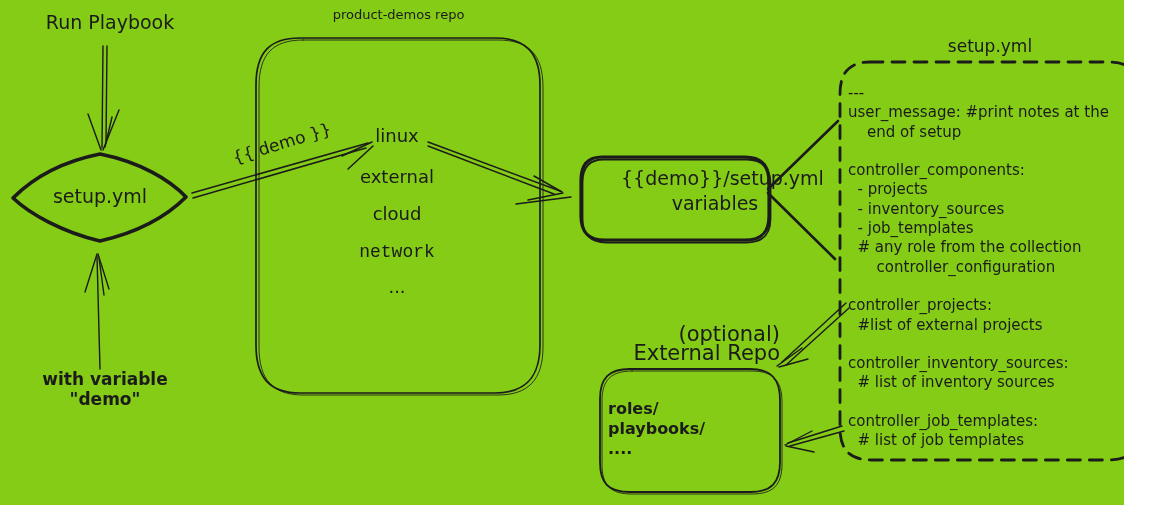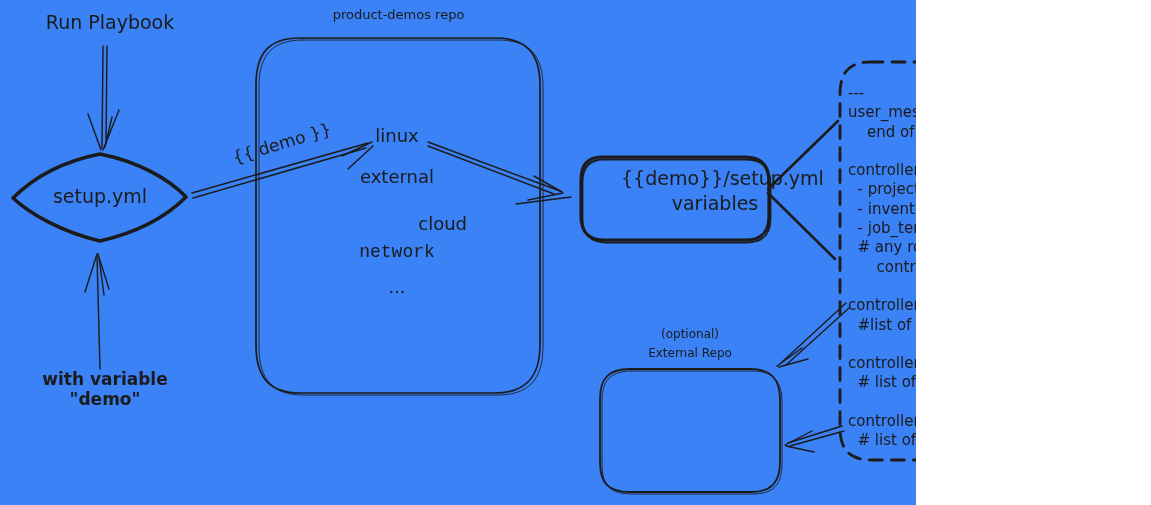--- a/index.html
+++ b/index.html
@@ -1,35 +1,35 @@
 <!DOCTYPE html>
 <html><head>
 <meta charset="utf-8">
 <style>
   html,body{margin:0;padding:0;background:#ffffff;}
-  #stage{position:relative;width:916px;height:505px;background:#3b82f6;overflow:hidden;
+  #stage{position:relative;width:1124px;height:505px;background:#84cc16;overflow:hidden;
          font-family:"DejaVu Sans",sans-serif;color:#1b1b1b;}
   #sketch{position:absolute;left:0;top:0;}
   .text{position:absolute;color:#1b1b1b;line-height:1.25;}
   .center{text-align:center;}
   .preblock{white-space:pre;}
   .prelines{white-space:pre-line;font-weight:bold;}
 
   .run-label{left:35px;top:11px;width:150px;font-size:19px;}
   .diamond-label{left:12px;top:185px;width:176px;font-size:19px;}
   .withvar-label{left:25px;top:369px;width:160px;font-size:17px;line-height:20px;}
   .demo-label{left:220px;top:133px;width:124px;font-size:17px;
               transform:rotate(-17deg);transform-origin:center;}
   .repo-title{left:256px;top:7px;width:285px;font-size:13px;text-align:center;}
   .repo-item{left:327px;width:140px;font-size:18px;}
-  .ri0{top:125px;} .ri1{top:166px;} .ri2{top:213px;text-align:right;} .ri3{top:241px;font-family:Liberation Mono, monospace;} .ri4{top:276px;}
+  .ri0{top:125px;} .ri1{top:166px;} .ri2{top:203px;} .ri3{top:241px;font-family:Liberation Mono, monospace;} .ri4{top:276px;}
   .vars-text{left:581px;top:166px;width:188px;font-size:19px;line-height:25px;margin-left:40px;}
   .setup-title{left:840px;top:36px;width:300px;font-size:17px;}
   .setup-content{left:848px;top:84px;width:290px;font-size:15px;line-height:19.3px;}
-  .optional-label{left:600px;top:325px;width:180px;font-size:12px;line-height:19px;}
+  .optional-label{left:600px;top:325px;width:180px;font-size:21px;line-height:19px;text-align:right;}
   .external-content{left:608px;top:399px;width:170px;font-size:16px;line-height:20px;}
 </style>
 </head>
 <body>
 
 <div id="stage">
 
   <svg id="sketch" width="1151" height="505" viewBox="0 0 1151 505" fill="none" stroke="#1b1b1b" stroke-linecap="round" stroke-linejoin="round">
 
     <g stroke-width="1.4">
@@ -141,14 +141,17 @@
 controller_inventory_sources:
   # list of inventory sources
 
 controller_job_templates:
   # list of job templates</div>
 
   <div class="text center optional-label">
     <div>(optional)</div>
     <div>External Repo</div>
   </div>
+  <div class="text prelines external-content">roles/
+playbooks/
+....</div>
 
 </div>
 
 </body></html>

